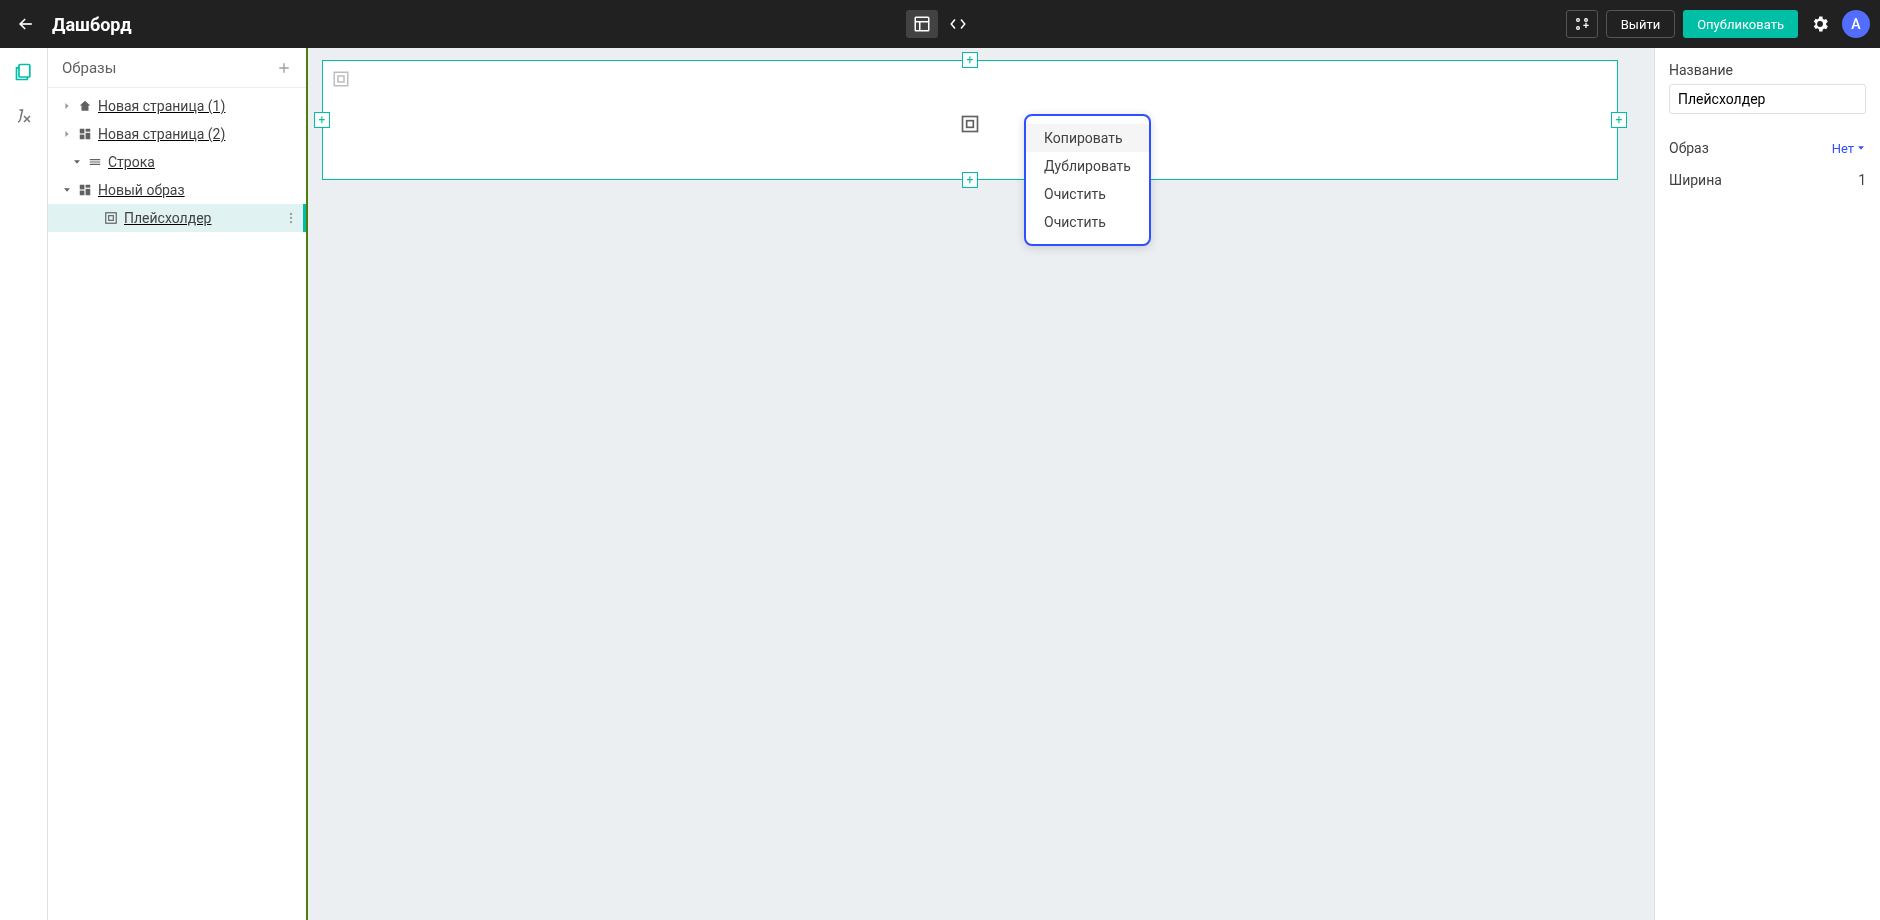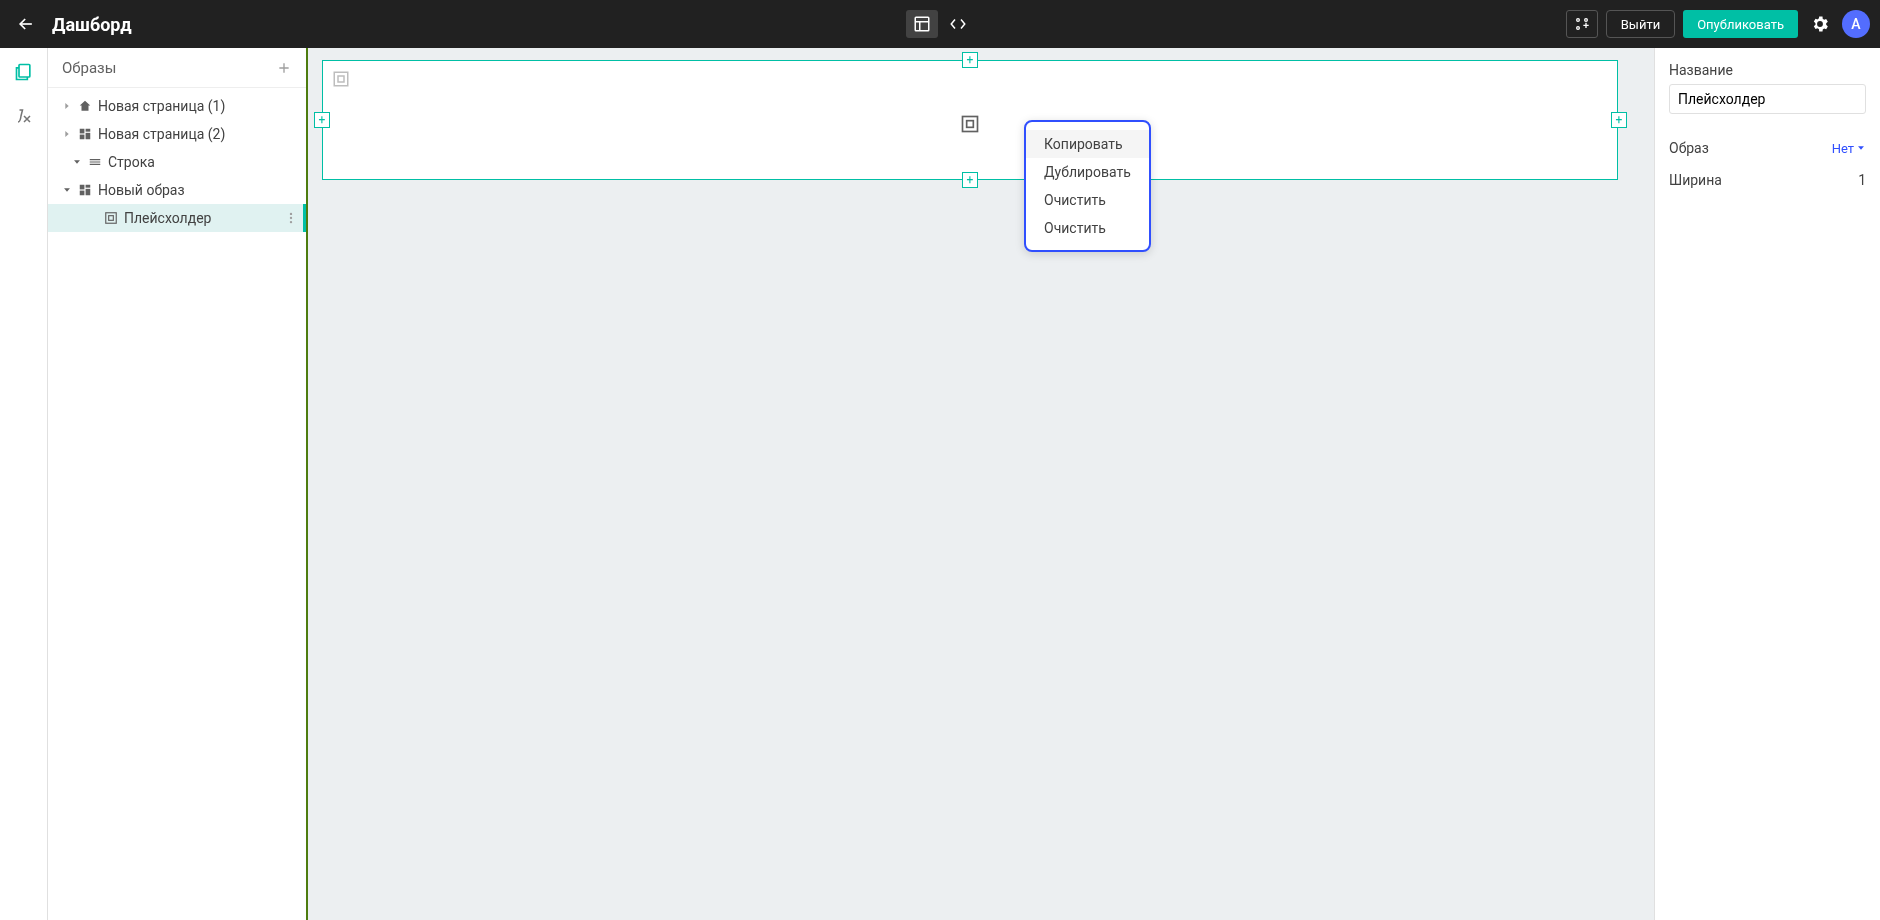--- a/index.html
+++ b/index.html
@@ -27,21 +27,21 @@
   
   .body { display:flex; height:calc(100% - 48px); }
 
   .rail { width:48px; border-right:1px solid #E0E0E0; display:flex;flex-direction:column;align-items:center;padding-top:10px;gap:16px;background:#fff;}
   .rail .rail-btn { width:28px;height:28px;display:flex;align-items:center;justify-content:center;cursor:pointer;color:#757575;}
   .rail .rail-btn.active{ color:#00BFA5; }
 
   .tree-panel { width:260px; border-right:2px solid #4d7c0f; background:#fff; display:flex;flex-direction:column;}
   .tree-header { height:40px;display:flex;align-items:center;justify-content:space-between;padding:0 14px;border-bottom:1px solid #EEEEEE;color:#616161;font-size:15px;}
   .tree-header .add{cursor:pointer;color:#9E9E9E;}
-  .tree { flex:1; overflow:auto; padding-top:4px;}
+  .tree { flex:1; overflow:auto; padding-top:4px;text-decoration:underline;}
   .tree-row { height:28px; display:flex; align-items:center; font-size:14px; color:#424242; cursor:pointer; position:relative;}
   .tree-row .chev { width:18px; display:flex;justify-content:center;color:#9E9E9E;}
   .tree-row .ticon { width:18px; display:flex;justify-content:center;color:#616161;margin-right:4px;}
   .tree-row.d0 { padding-left:10px;}
   .tree-row.d1 { padding-left:20px;}
   .tree-row.d2 { padding-left:36px;}
   .tree-row.selected { background:#E0F2F1;}
   .tree-row.selected::after{content:"";position:absolute;right:0;top:0;bottom:0;width:3px;background:#00BFA5;}
   .tree-row .more{margin-left:auto;margin-right:8px;color:#9E9E9E;display:none;}
   .tree-row.selected .more{display:block;}
@@ -243,21 +243,21 @@
           <rect x="3" y="3" width="18" height="18"></rect>
           <rect x="8" y="8" width="8" height="8"></rect>
         </svg>
     </div>
 
     <div class="add-handle" style="left:654px;top:4px;">+</div>
     <div class="add-handle" style="left:654px;top:124px;">+</div>
     <div class="add-handle" style="left:6px;top:64px;">+</div>
     <div class="add-handle" style="left:1303px;top:64px;">+</div>
 
-    <div class="context-menu" style="left:716px;top:72px;">
+    <div class="context-menu" style="left:716px;top:66px;">
       <div class="cm-item hovered"><span>Копировать</span></div>
       <div class="cm-item"><span>Дублировать</span></div>
       <div class="cm-item"><span>Очистить</span></div>
       <div class="cm-item"><span>Очистить</span></div>
     </div>
   </div>
 
   <div class="props">
     <div class="label">Название</div>
     <input class="input" value="Плейсхолдер" style="">

